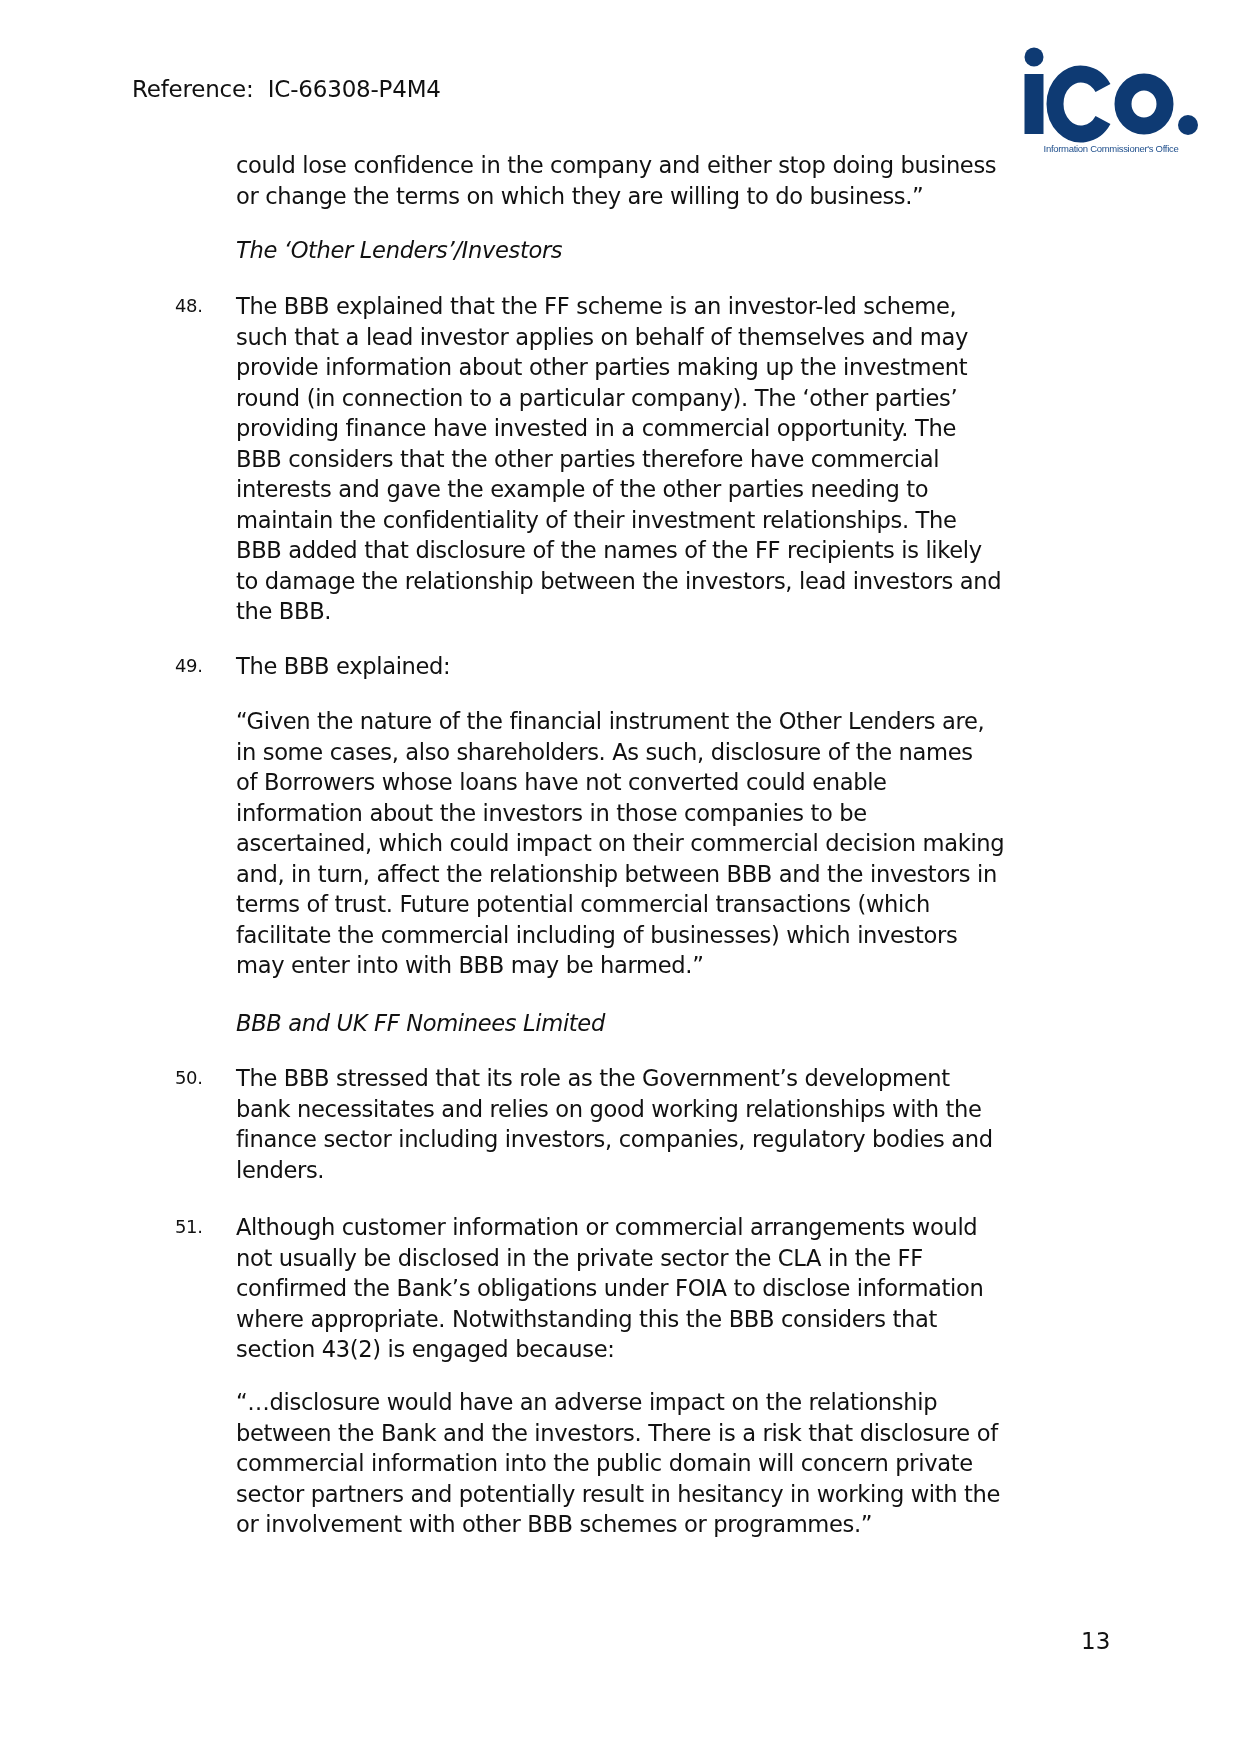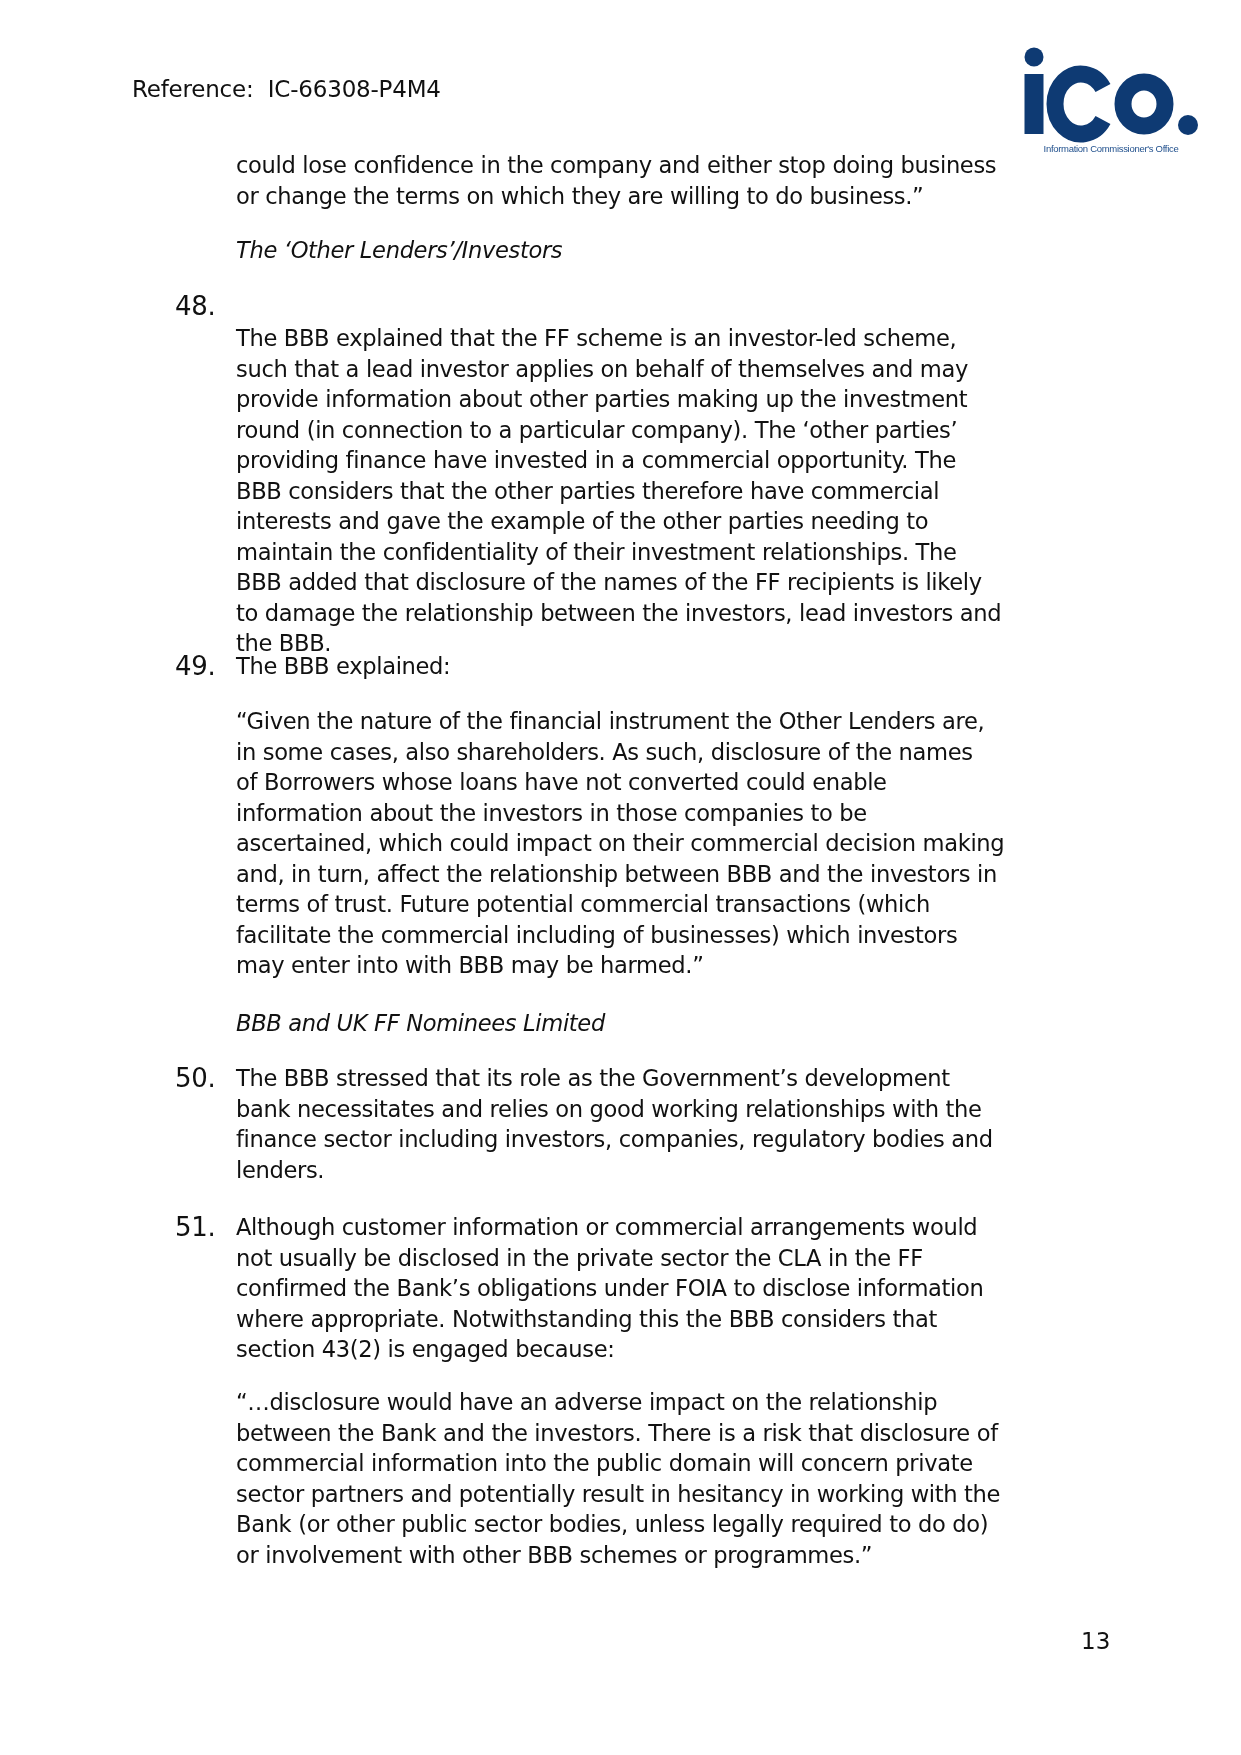--- a/index.html
+++ b/index.html
@@ -4,21 +4,21 @@
 <style>
   html, body { margin: 0; padding: 0; background: #ffffff; }
   body { width: 1241px; height: 1755px; position: relative; overflow: hidden;
          font-family: "DejaVu Sans", sans-serif; color: #111111; }
   .page { position: absolute; left: 0; top: 0; width: 1081px; height: 1755px; background: #ffffff; }
   .ref { position: absolute; left: 132px; top: 74px; font-size: 23px; line-height: 30px; white-space: pre; letter-spacing: -0.2px; }
   .logo { position: absolute; left: 1020px; top: 44px; width: 182px; height: 120px; }
   .logo-sub { position: absolute; left: 0; top: 99px; width: 182px; font-size: 9.5px; color: #1f4f8c; white-space: nowrap; letter-spacing: -0.3px; text-align: center; font-family: "Liberation Sans", sans-serif; }
   .block { position: absolute; left: 236px; width: 900px; font-size: 22.6px; line-height: 30.5px; letter-spacing: -0.35px; }
   .line { display: block; white-space: pre; height: 30.5px; }
-  .num { position: absolute; left: 175px; font-size: 26px; line-height: 30.5px; letter-spacing: -0.35px; }
+  .num { position: absolute; left: 175px; font-size: 18px; line-height: 30.5px; letter-spacing: -0.35px; }
   .heading { font-style: italic; }
   .pagenum { position: absolute; left: 1081px; top: 1626px; font-size: 23px; line-height: 30px; }
 </style>
 </head>
 <body>
 
 <div class="page">
 
   <div class="ref">Reference:  IC-66308-P4M4</div>
 
@@ -40,21 +40,21 @@
   <div class="block" style="top:150px;">
     <span class="line">could lose confidence in the company and either stop doing business</span>
     <span class="line">or change the terms on which they are willing to do business.”</span>
   </div>
 
   <div class="block heading" style="top:235px;">
     <span class="line">The ‘Other Lenders’/Investors</span>
   </div>
 
   <div class="num" style="top:291px;">48.</div>
-  <div class="block" style="top:291px;margin-top:32px;">
+  <div class="block" style="top:291px;">
     <span class="line">The BBB explained that the FF scheme is an investor-led scheme,</span>
     <span class="line">such that a lead investor applies on behalf of themselves and may</span>
     <span class="line">provide information about other parties making up the investment</span>
     <span class="line">round (in connection to a particular company). The ‘other parties’</span>
     <span class="line">providing finance have invested in a commercial opportunity. The</span>
     <span class="line">BBB considers that the other parties therefore have commercial</span>
     <span class="line">interests and gave the example of the other parties needing to</span>
     <span class="line">maintain the confidentiality of their investment relationships. The</span>
     <span class="line">BBB added that disclosure of the names of the FF recipients is likely</span>
     <span class="line">to damage the relationship between the investors, lead investors and</span>
@@ -95,18 +95,17 @@
     <span class="line">not usually be disclosed in the private sector the CLA in the FF</span>
     <span class="line">confirmed the Bank’s obligations under FOIA to disclose information</span>
     <span class="line">where appropriate. Notwithstanding this the BBB considers that</span>
     <span class="line">section 43(2) is engaged because:</span>
   </div>
   <div class="block" style="top:1387px;">
     <span class="line">“…disclosure would have an adverse impact on the relationship</span>
     <span class="line">between the Bank and the investors. There is a risk that disclosure of</span>
     <span class="line">commercial information into the public domain will concern private</span>
     <span class="line">sector partners and potentially result in hesitancy in working with the</span>
-    <span class="line">Bank (or other public sector bodies, unless legally required to do do)</span>
     <span class="line">or involvement with other BBB schemes or programmes.”</span>
   </div>
 
   <div class="pagenum">13</div>
 </div>
 
 </body></html>

